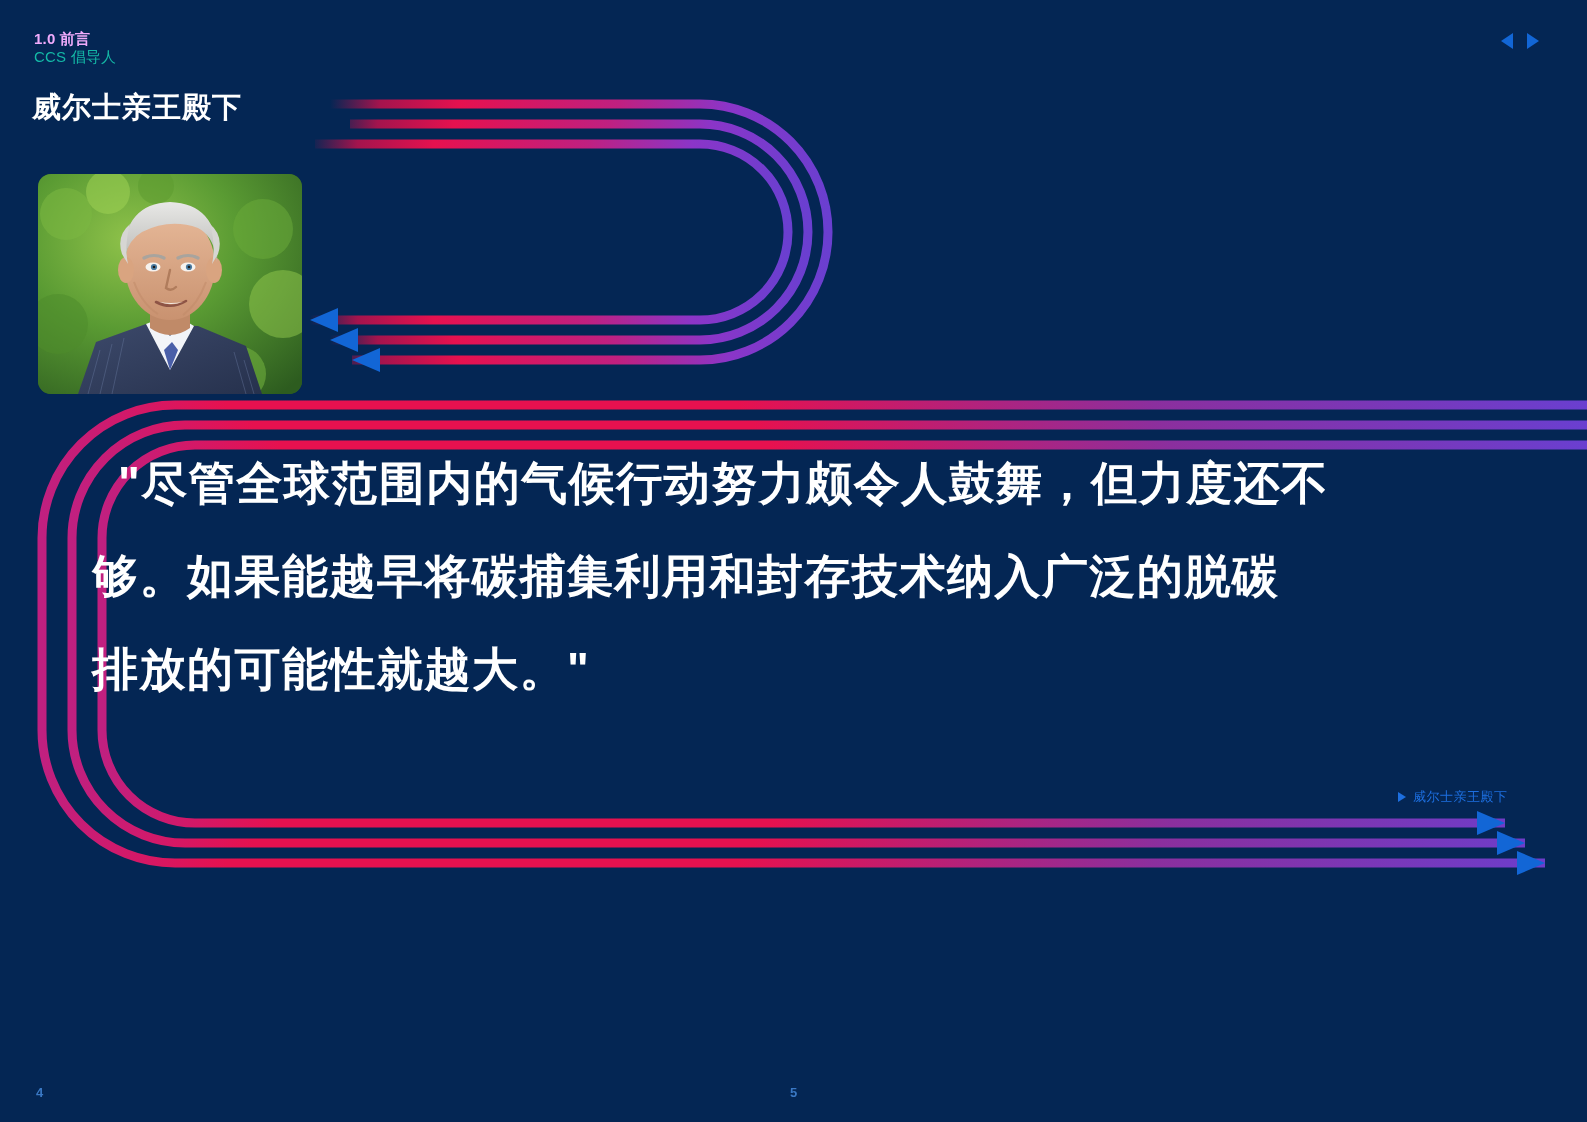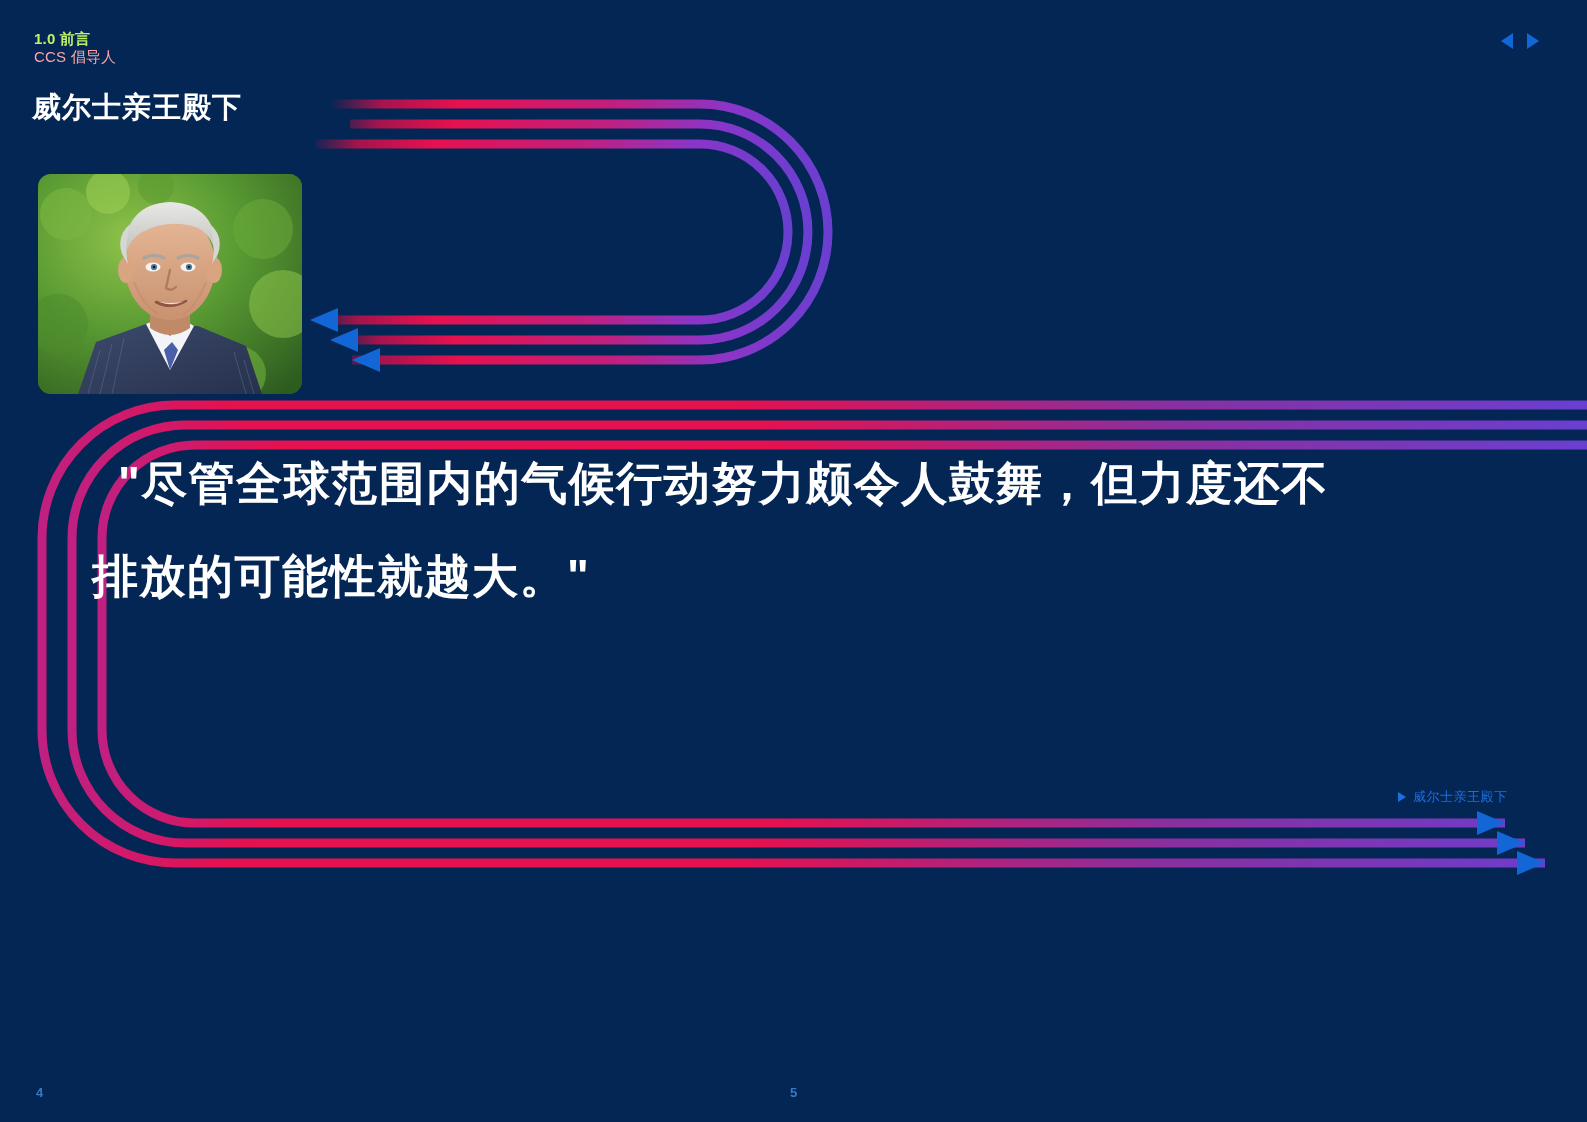--- a/index.html
+++ b/index.html
@@ -33,27 +33,27 @@
   .section-head {
     position: absolute;
     left: 34px;
     top: 30px;
     z-index: 20;
     line-height: 1.22;
   }
   .section-num {
     font-size: 15px;
     font-weight: bold;
-    color: #bef264;
+    color: #f0abfc;
     letter-spacing: .2px;
   }
   .section-sub {
     font-size: 15px;
     font-weight: normal;
-    color: #fca5a5;
+    color: #14b8a6;
     letter-spacing: .2px;
   }
 
   .slide-title {
     position: absolute;
     left: 32px;
     top: 88px;
     z-index: 20;
     font-size: 29px;
     font-weight: bold;
@@ -306,20 +306,21 @@
       <path d="M 118 128 Q 133 136 148 127" stroke="#8e5445" stroke-width="2.6" fill="none" stroke-linecap="round"></path>
       <path d="M 121 128 Q 133 132 145 128 Q 133 130 121 128 Z" fill="#f3ece6"></path>
 
       <path d="M 96 108 Q 104 130 120 140" stroke="#c08a68" stroke-width="2" fill="none" opacity="0.5"></path>
       <path d="M 168 108 Q 160 130 145 141" stroke="#c08a68" stroke-width="2" fill="none" opacity="0.5"></path>
     </svg>
   </div>
 
   <blockquote class="quote-block">
     <div class="quote-line first">"尽管全球范围内的气候行动努力颇令人鼓舞，但力度还不</div>
+    <div class="quote-line">够。如果能越早将碳捕集利用和封存技术纳入广泛的脱碳</div>
     <div class="quote-line">排放的可能性就越大。"</div>
   </blockquote>
 
   <div class="attribution">
     <span class="attr-tri"></span>
     <span class="attr-text">威尔士亲王殿下</span>
   </div>
 
   <div class="page-num page-left">4</div>
   <div class="page-num page-right">5</div>

